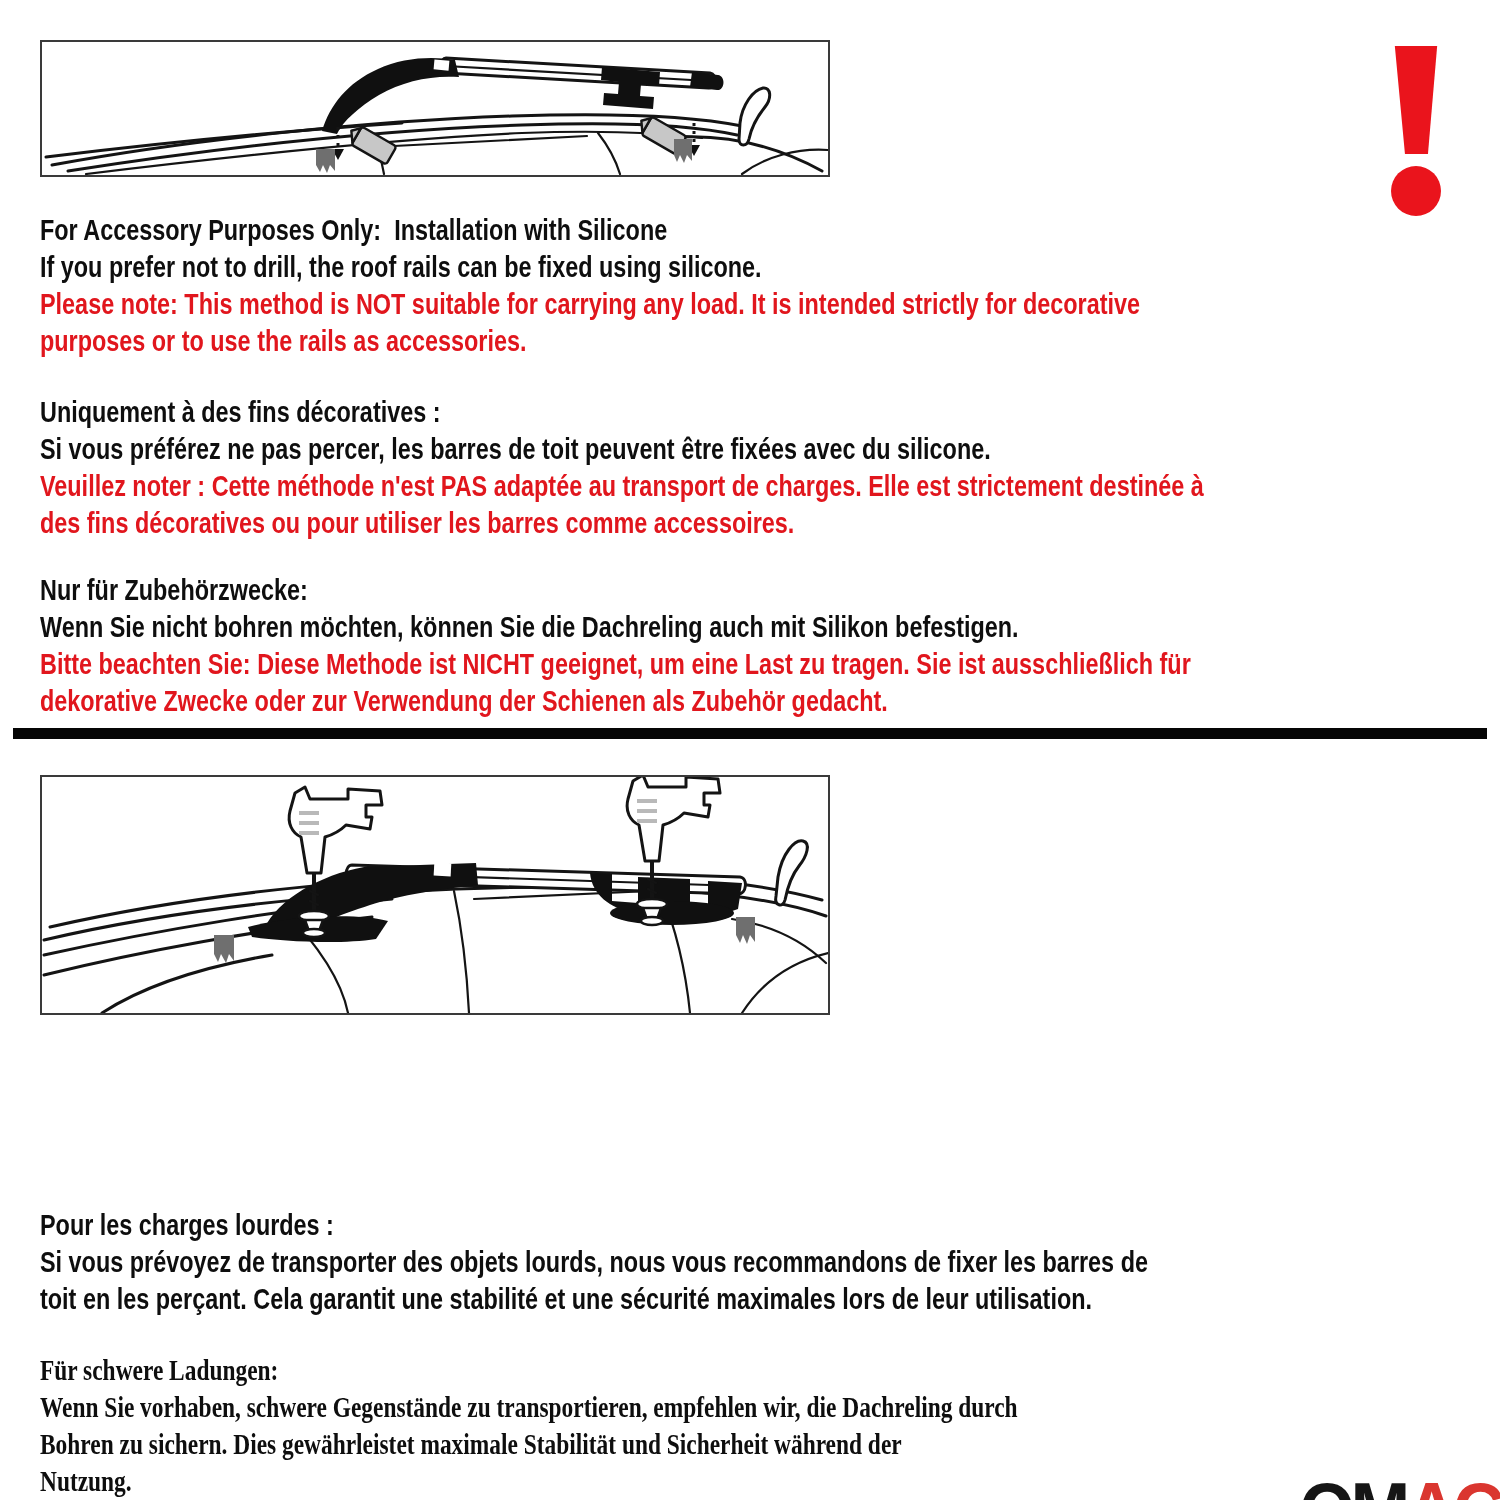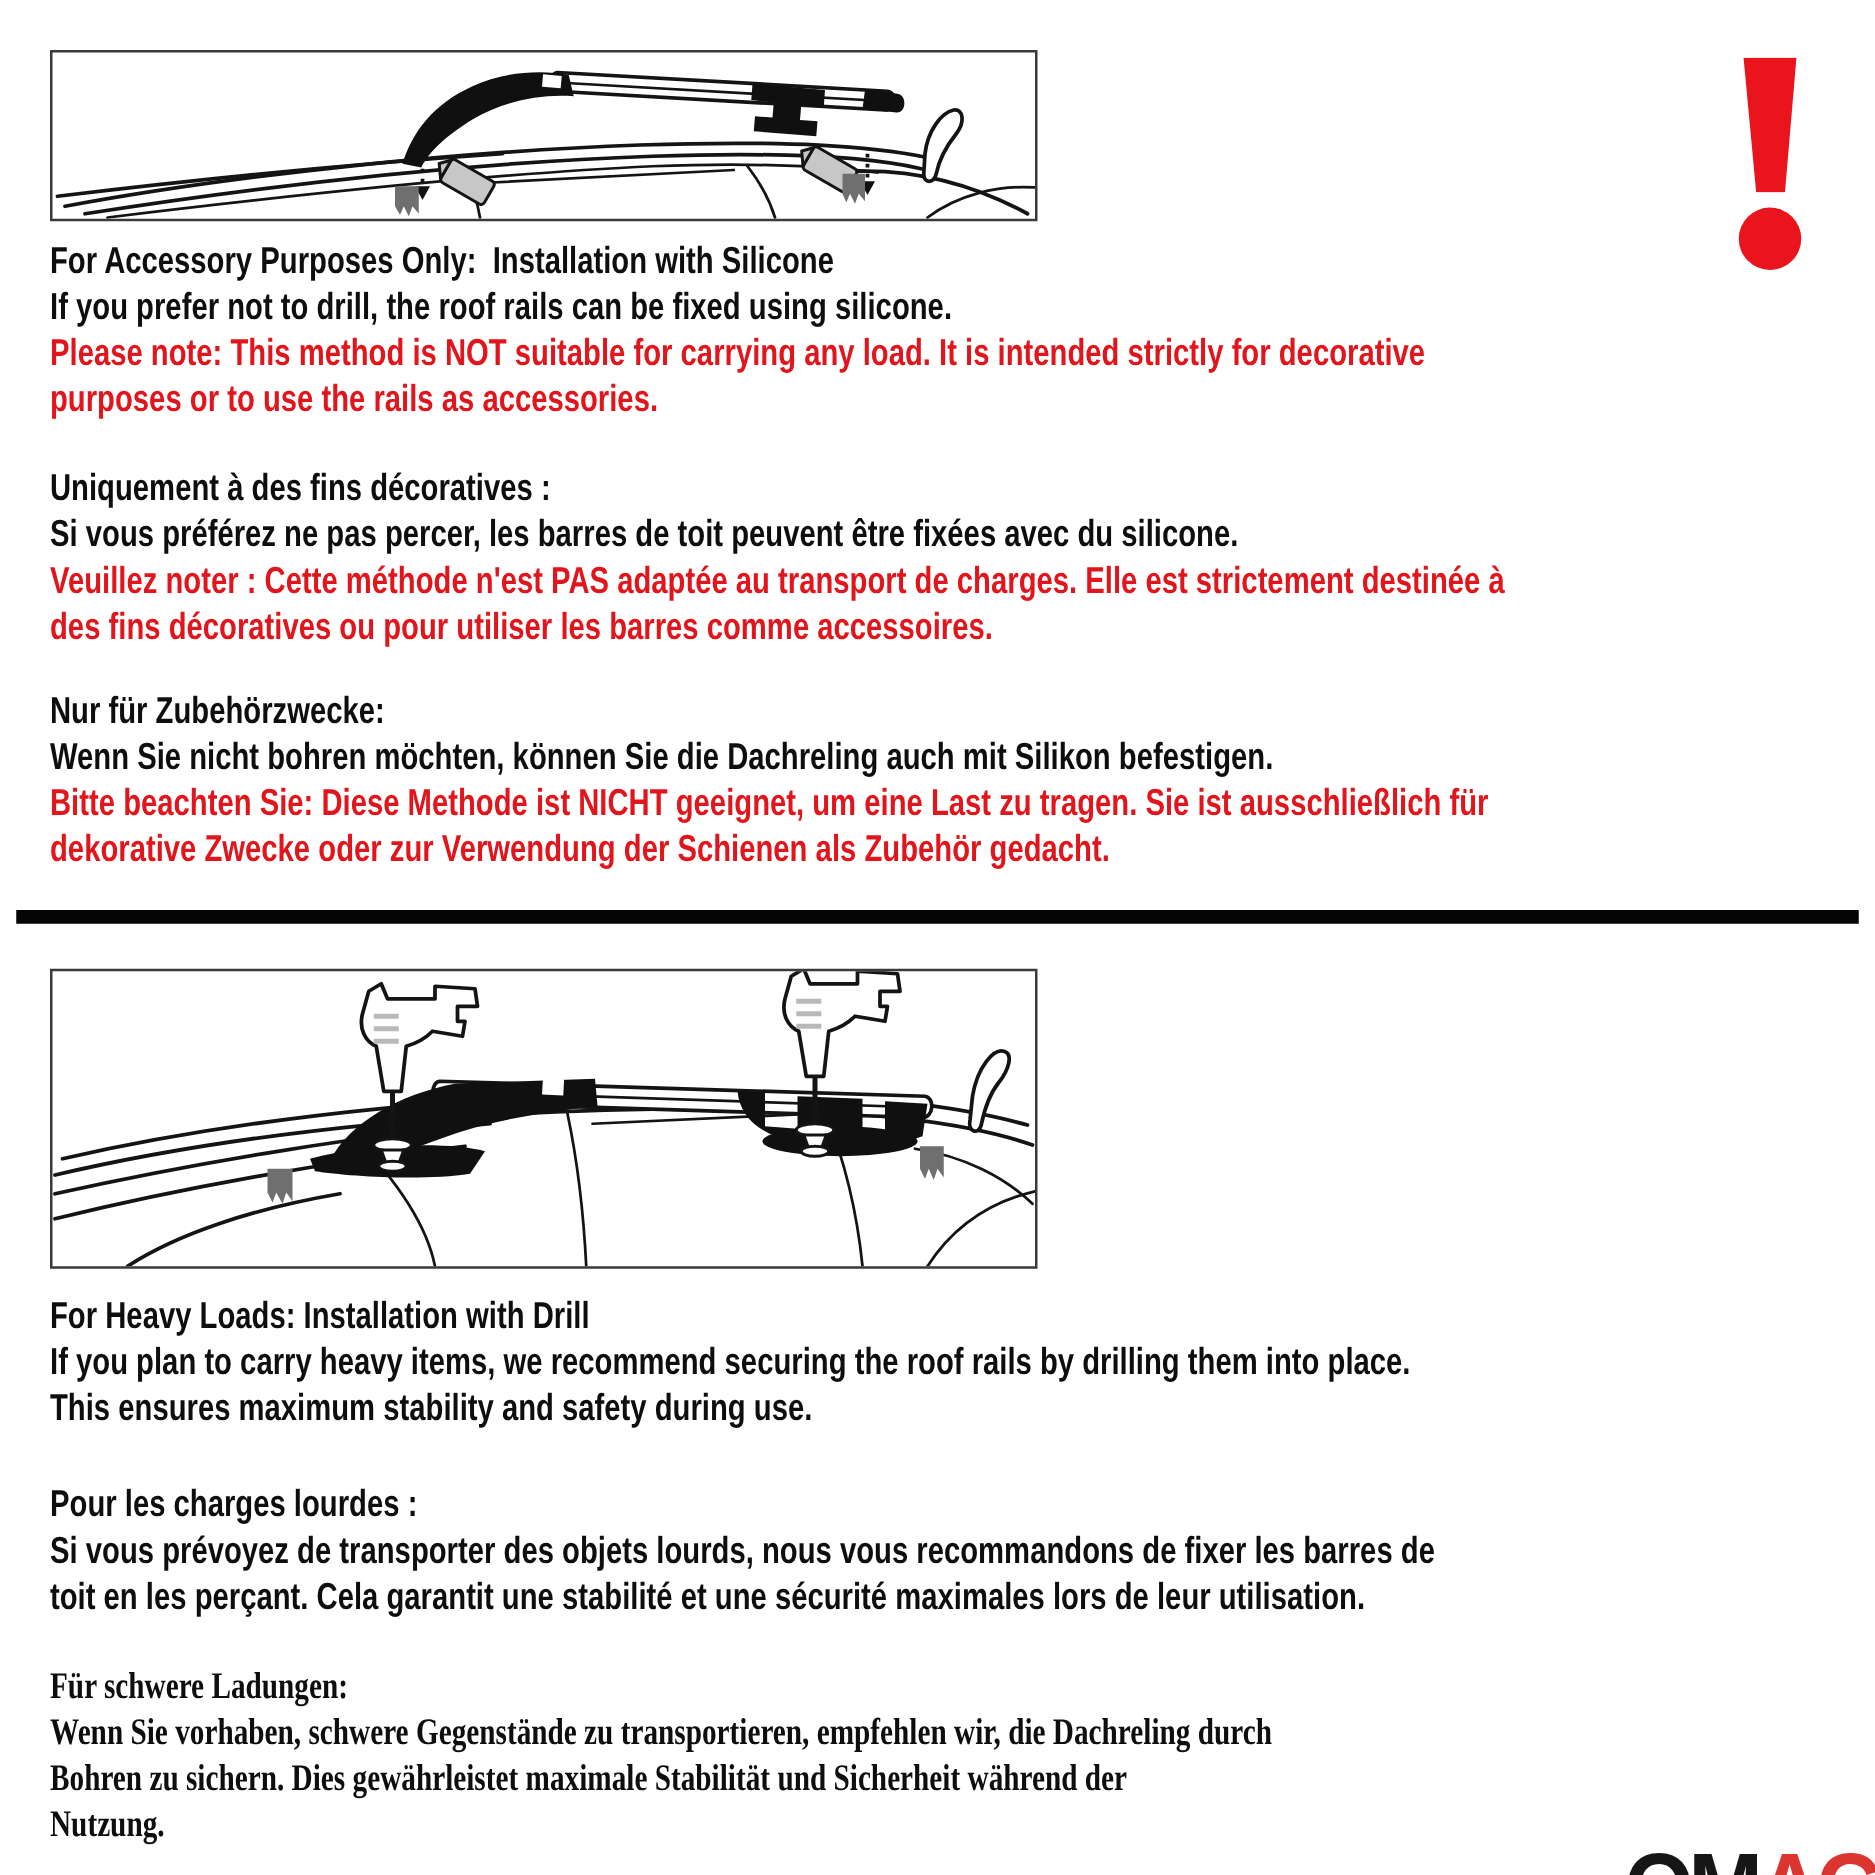--- a/index.html
+++ b/index.html
@@ -17,21 +17,21 @@
 
   
   .warning-mark{position:absolute;left:1391px;top:46px;width:50px;height:168px;}
   .excl-bar{
     width:46px;height:108px;margin-left:2px;background:#ea141c;
     clip-path:polygon(4% 0%,96% 0%,76% 100%,26% 100%);
   }
   .excl-dot{width:50px;height:50px;border-radius:50%;background:#ea141c;margin-top:12px;}
 
   
-  .tblock{position:absolute;left:40px;width:1460px;}
+  .tblock{position:absolute;left:40px;width:1460px;margin-top:21px;}
   .ln{
     margin:0;font-size:30px;line-height:37px;font-weight:bold;color:#0e0e0e;
     white-space:pre;transform:scaleX(0.78);transform-origin:0 0;
   }
   .ln.warning{color:#e1161d;}
   #blk-en-1{top:190px;} #blk-fr-1{top:372px;} #blk-de-1{top:550px;}
   #blk-en-2{top:1034px;} #blk-fr-2{top:1185px;} #blk-de-2{top:1330px;font-family:Liberation Serif, serif;}
 
   .divider{position:absolute;left:13px;top:728px;width:1474px;height:11px;background:#050505;}
 
@@ -186,25 +186,20 @@
       </g>
       <g>
         <use href="#drill-shape" x="320" y="-16"></use>
       </g>
 
       <path class="tuft" d="M172,158 h20 v26 l-5,-7 -3,9 -5,-9 -3,8 -4,-8 Z"></path>
       <path class="tuft" d="M694,140 h19 v25 l-5,-7 -3,9 -4,-9 -3,8 -4,-8 Z"></path>
     </svg>
   </div>
 
-  <div class="tblock" id="blk-en-2">
-    <p class="ln">For Heavy Loads: Installation with Drill</p>
-    <p class="ln">If you plan to carry heavy items, we recommend securing the roof rails by drilling them into place.</p>
-    <p class="ln">This ensures maximum stability and safety during use.</p>
-  </div>
 
   <div class="tblock" id="blk-fr-2">
     <p class="ln">Pour les charges lourdes :</p>
     <p class="ln">Si vous prévoyez de transporter des objets lourds, nous vous recommandons de fixer les barres de</p>
     <p class="ln">toit en les perçant. Cela garantit une stabilité et une sécurité maximales lors de leur utilisation.</p>
   </div>
 
   <div class="tblock" id="blk-de-2">
     <p class="ln">Für schwere Ladungen:</p>
     <p class="ln">Wenn Sie vorhaben, schwere Gegenstände zu transportieren, empfehlen wir, die Dachreling durch</p>

